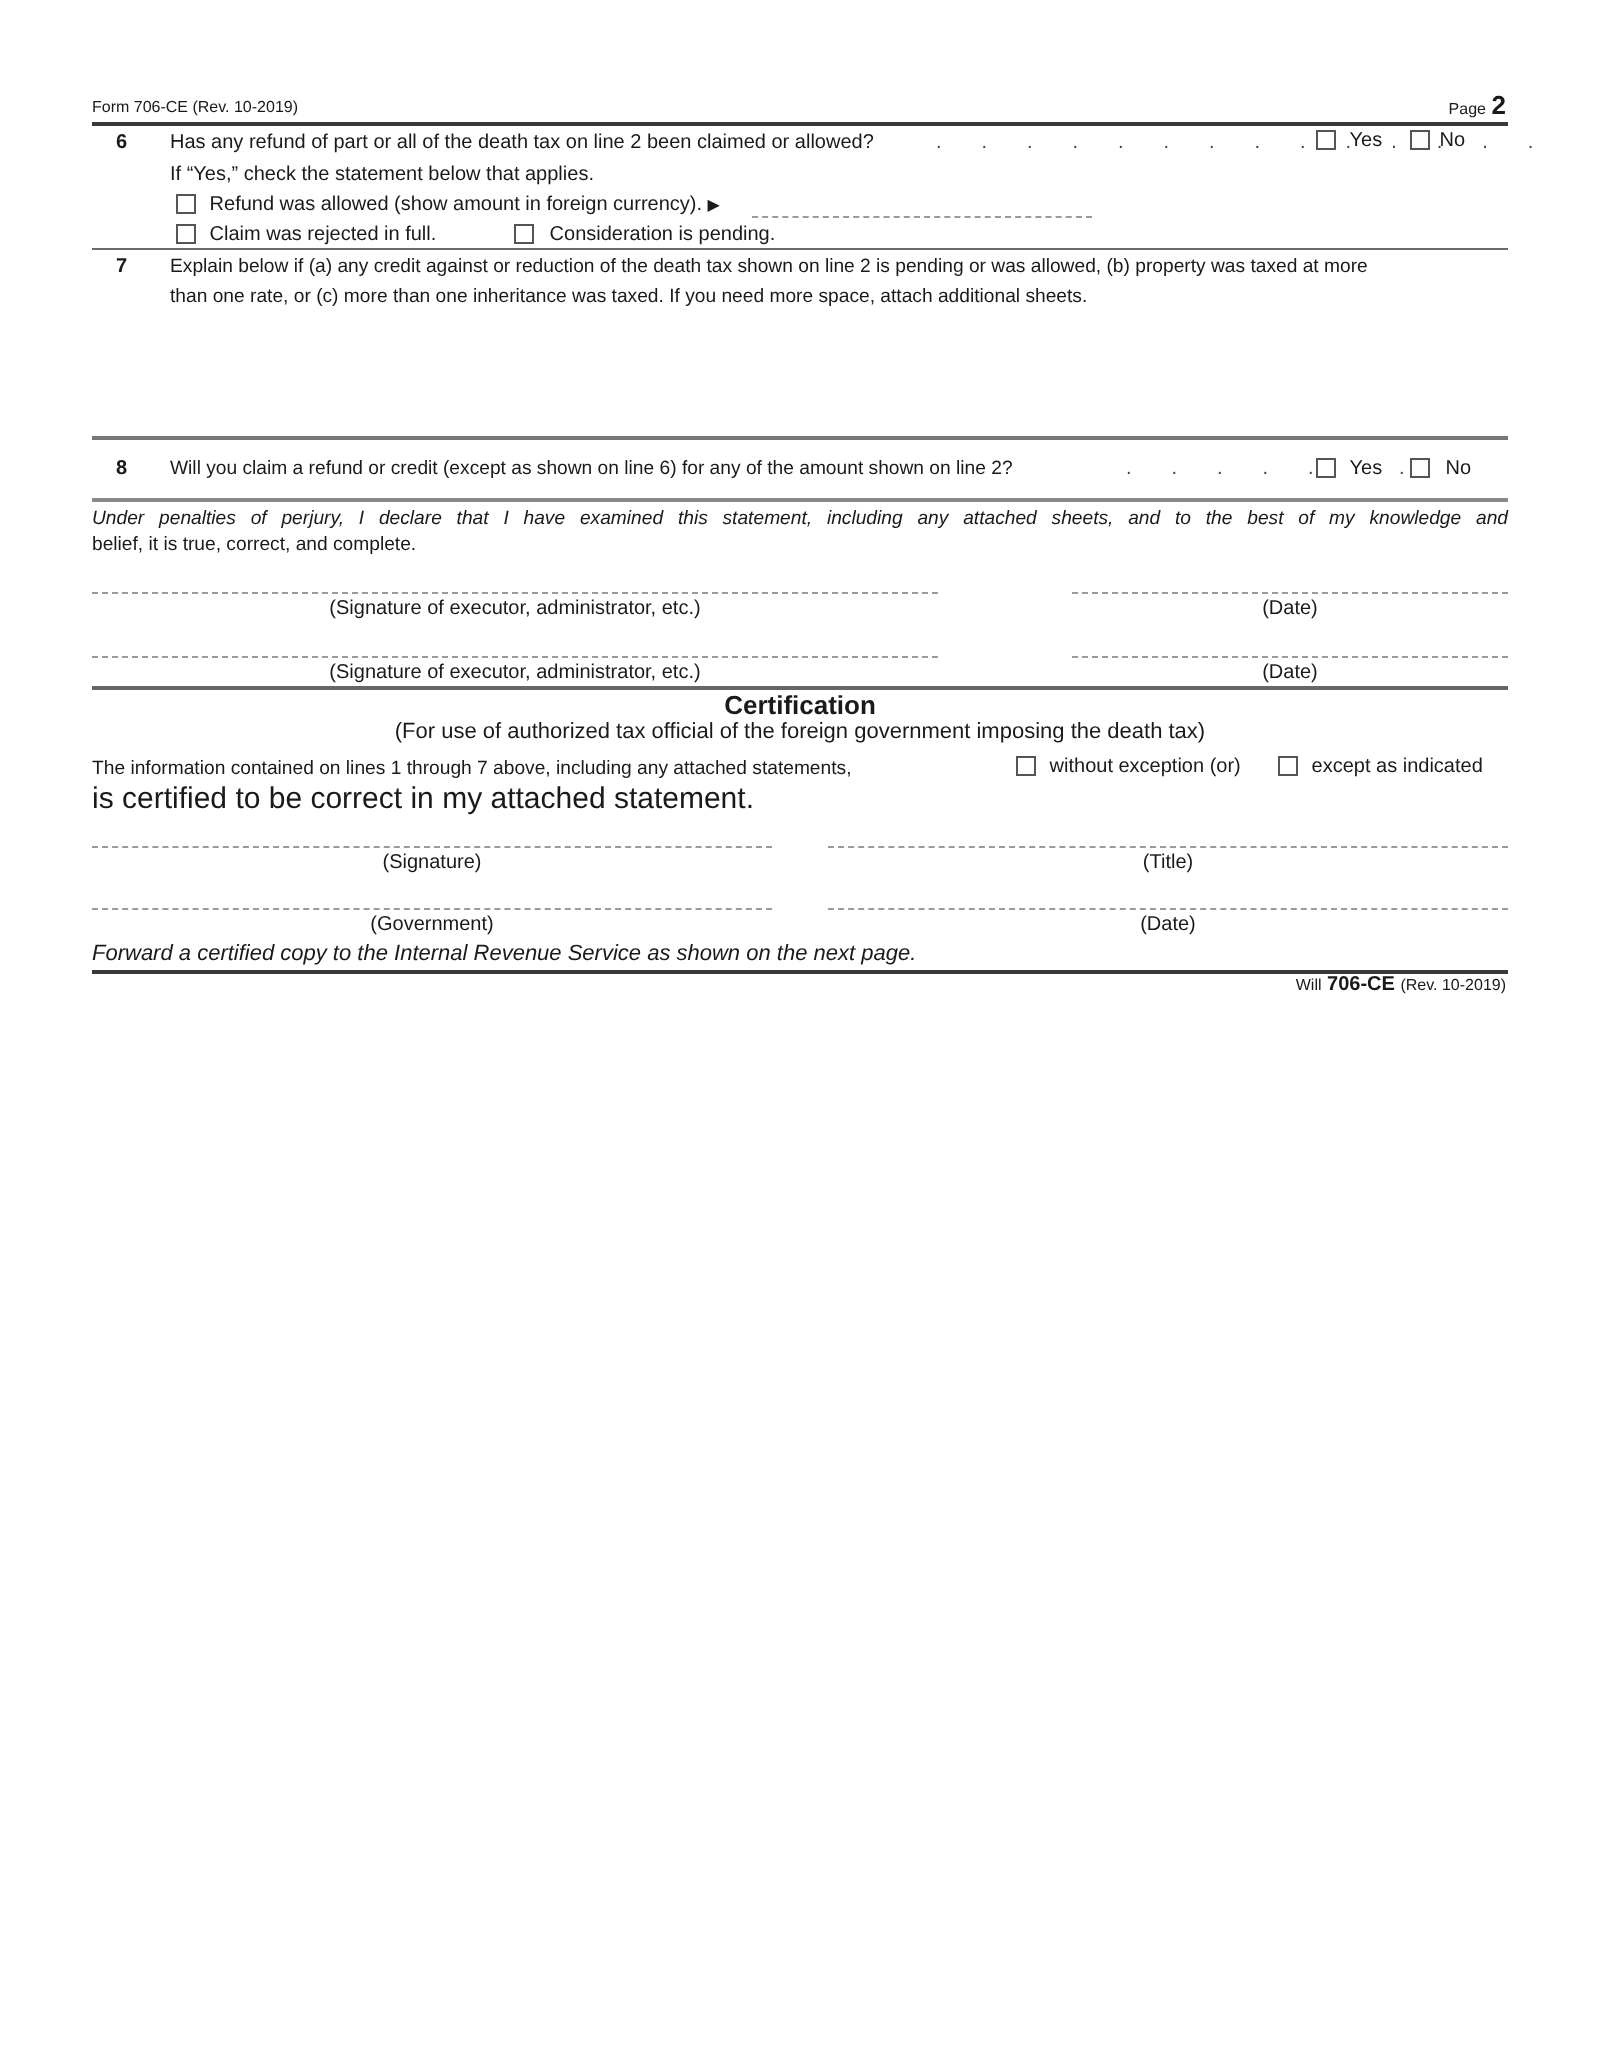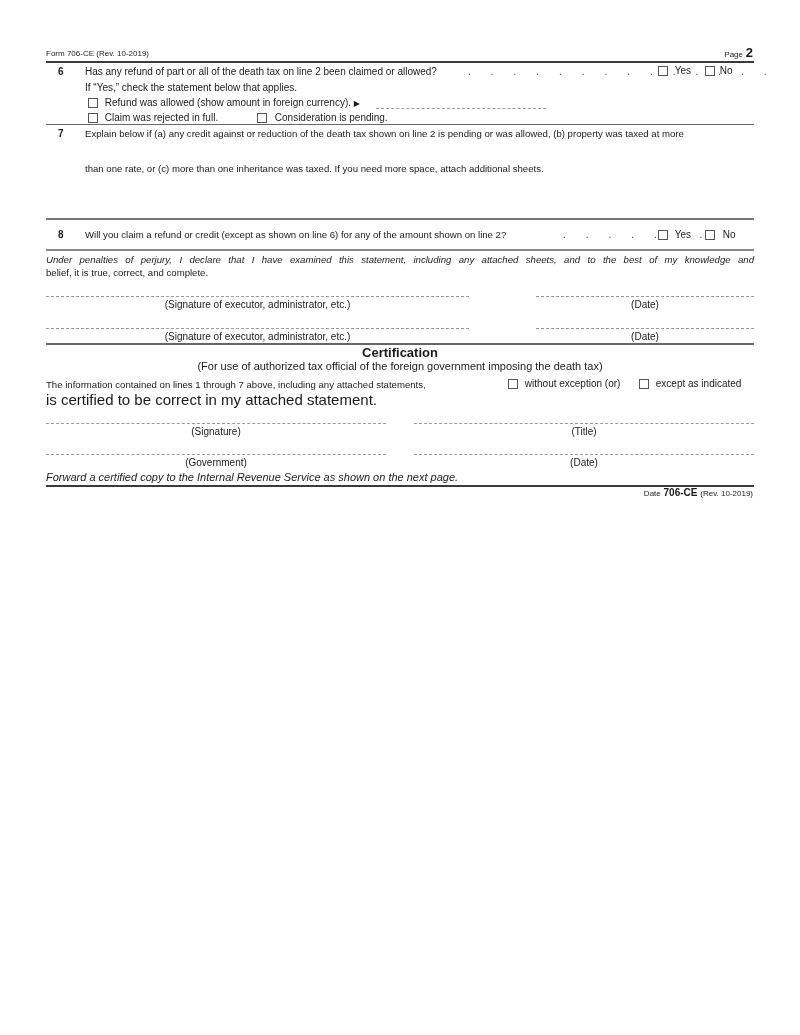--- a/index.html
+++ b/index.html
@@ -51,21 +51,21 @@
   <span style="margin-left:4px;">Claim was rejected in full.</span>
 </div>
 <div class="txt" style="left:257px; top:112px;">
   <span class="cb"></span>
   <span style="margin-left:5px;">Consideration is pending.</span>
 </div>
 <div class="hline thin" style="top:124px;"></div>
 
 <div class="lnum" style="top:128px;">7</div>
 <div class="txt" style="left:85px; top:128px; font-size:9.6px;">Explain below if (a) any credit against or reduction of the death tax shown on line 2 is pending or was allowed, (b) property was taxed at more</div>
-<div class="txt" style="left:85px; top:143px; font-size:9.6px;margin-top:20px;">than one rate, or (c) more than one inheritance was taxed. If you need more space, attach additional sheets.</div>
+<div class="txt" style="left:85px; top:143px; font-size:9.6px;">than one rate, or (c) more than one inheritance was taxed. If you need more space, attach additional sheets.</div>
 <div class="abs" style="left:85px; top:158px; width:668px; height:58px;"></div>
 <div class="hline thin" style="top:218px; height:2px; background:#777;"></div>
 
 <div class="lnum" style="top:229px;">8</div>
 <div class="txt" style="left:85px; top:229px; font-size:9.6px;">Will you claim a refund or credit (except as shown on line 6) for any of the amount shown on line 2?</div>
 <div class="dots" style="left:563px; top:229px;">. . . . . . .</div>
 <div class="txt" style="left:658px; top:229px;">
   <span class="cb"></span>
   <span class="bold" style="margin-left:4px;">Yes</span>
 </div>
@@ -109,16 +109,16 @@
 
 <div class="dotted" style="left:46px; top:454px; width:340px;"></div>
 <div class="caption" style="left:46px; top:457px; width:340px;">(Government)</div>
 <div class="dotted" style="left:414px; top:454px; width:340px;"></div>
 <div class="caption" style="left:414px; top:457px; width:340px;">(Date)</div>
 
 <div class="txt" style="left:46px; top:471px; font-style:italic; font-size:11px;">Forward a certified copy to the Internal Revenue Service as shown on the next page.</div>
 <div class="hline thick" style="top:485px;"></div>
 
 <div class="txt" style="right:47px; top:487px;">
-  <span style="font-size:8px;">Date</span>
+  <span style="font-size:8px;">Will</span>
   <span style="font-size:10px; font-weight:bold;">706-CE</span>
   <span style="font-size:8px;">(Rev. 10-2019)</span>
 </div>
 
 </body></html>

